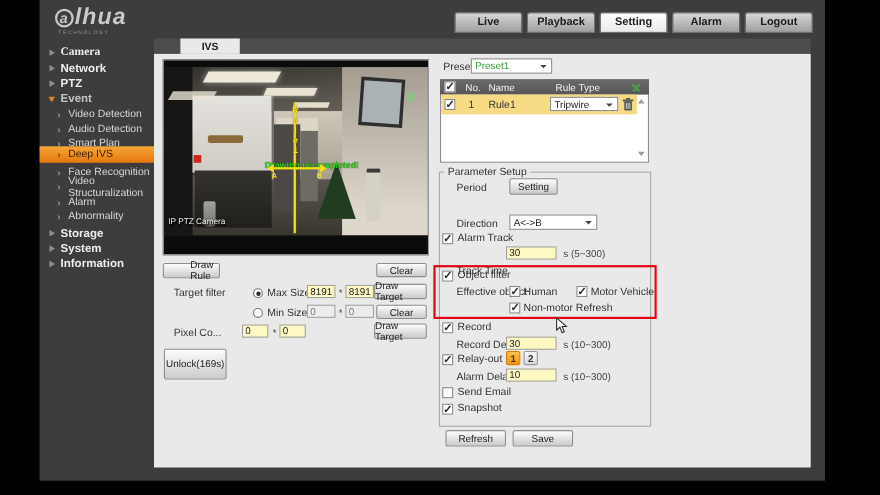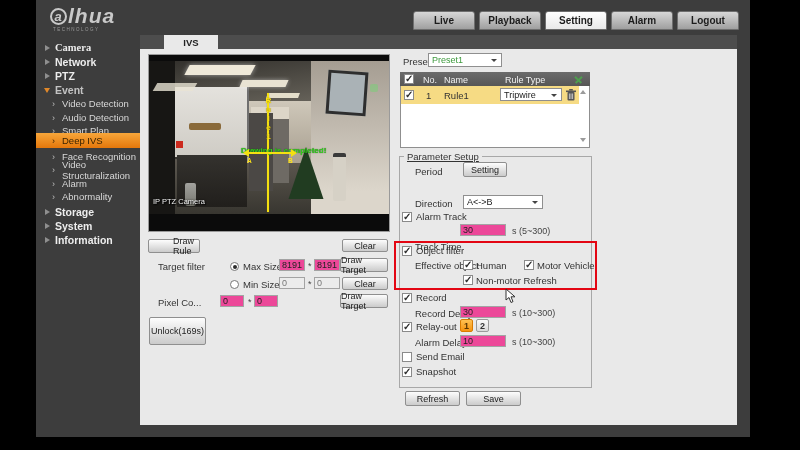--- a/index.html
+++ b/index.html
@@ -53,21 +53,21 @@
                font-weight:bold; letter-spacing:0; line-height:8px; text-shadow:0 0 1px #5a5200; }
   .dir-line { height:2px; background:#f4e011; }
   .arrow-l { width:0; height:0; border-right:6px solid #f4e011; border-top:4px solid transparent; border-bottom:4px solid transparent; }
   .arrow-r { width:0; height:0; border-left:6px solid #f4e011; border-top:4px solid transparent; border-bottom:4px solid transparent; }
   .dir-label { color:#ffe418; font-size:6.5px; font-weight:bold; }
   .done-text { color:#35cf1f; font-size:8px; font-weight:bold; text-shadow:0 0 1px #0a3a05; white-space:nowrap; }
 
   
   .btn { background:linear-gradient(#fdfdfd,#cbcbcb); border:1px solid #8f8f8f; border-radius:2px;
          color:#1d1d1d; font-size:9px; display:flex; align-items:center; justify-content:center; cursor:pointer; }
-  .inp { background:#ec4899; border:1px solid #a3a3a3; font-size:9px; color:#222; padding:0 2px;
+  .inp { background:#fef9c3; border:1px solid #a3a3a3; font-size:9px; color:#222; padding:0 2px;
          font-family:"Liberation Sans", sans-serif; }
   .inp:disabled, .inp.dis { background:#ececec; color:#777; }
   .sel { background:#fff; border:1px solid #8f8f8f; font-size:9px; color:#222; display:flex;
          align-items:center; padding-left:3px; cursor:pointer; }
   .sel::after { content:""; position:absolute; right:4px; top:50%; margin-top:-1px;
                 border:3.5px solid transparent; border-top-color:#444; }
   .lbl { color:#333; font-size:9.5px; white-space:nowrap; }
   .cb { width:10px; height:10px; background:#fff; border:1px solid #8a8a8a; cursor:pointer; }
   .cb.on::after { content:"\2713"; position:absolute; left:0px; top:-2px; font-size:10px; font-weight:bold; color:#2b2b2b; }
   .radio { width:9px; height:9px; background:#fff; border:1px solid #777; border-radius:50%; cursor:pointer; }
@@ -76,21 +76,21 @@
   
   .tbl-hdr { background:linear-gradient(#6b6b6b,#565656); color:#f2f2f2; font-size:9px; }
   .row-yellow { background:#f6db84; }
   .plus-ic { width:9px; height:9px; transform:rotate(45deg); cursor:pointer; }
   .plus-ic::before { content:""; position:absolute; left:3.5px; top:0; width:2px; height:9px; background:#4f9d4f; }
   .plus-ic::after  { content:""; position:absolute; left:0; top:3.5px; width:9px; height:2px; background:#4f9d4f; }
   .tri-up   { width:0; height:0; border-bottom:4px solid #9b9b9b; border-left:3.5px solid transparent; border-right:3.5px solid transparent; cursor:pointer;}
   .tri-down { width:0; height:0; border-top:4px solid #9b9b9b; border-left:3.5px solid transparent; border-right:3.5px solid transparent; cursor:pointer;}
 
   .groupbox { border:1px solid #a8a8a8; }
-  .group-title { background:#e9e9e9; padding:0 3px; font-size:9.5px; color:#333;text-decoration:underline; }
+  .group-title { background:#e9e9e9; padding:0 3px; font-size:9.5px; color:#333; }
   .redbox { border:2px solid #e30613; z-index:40; }
   .relay { width:13px; height:13px; font-size:9px; font-weight:bold; display:flex; align-items:center;
            justify-content:center; border-radius:2px; cursor:pointer; }
   .relay.on  { background:linear-gradient(#ffc152,#f5930f); border:1px solid #d97b00; color:#5a3500; }
   .relay.off { background:linear-gradient(#fafafa,#d9d9d9); border:1px solid #9a9a9a; color:#333; }
   .unit { color:#444; font-size:9px; }
   .star { color:#444; font-size:9px; }
 </style>
 </head>
 <body>

